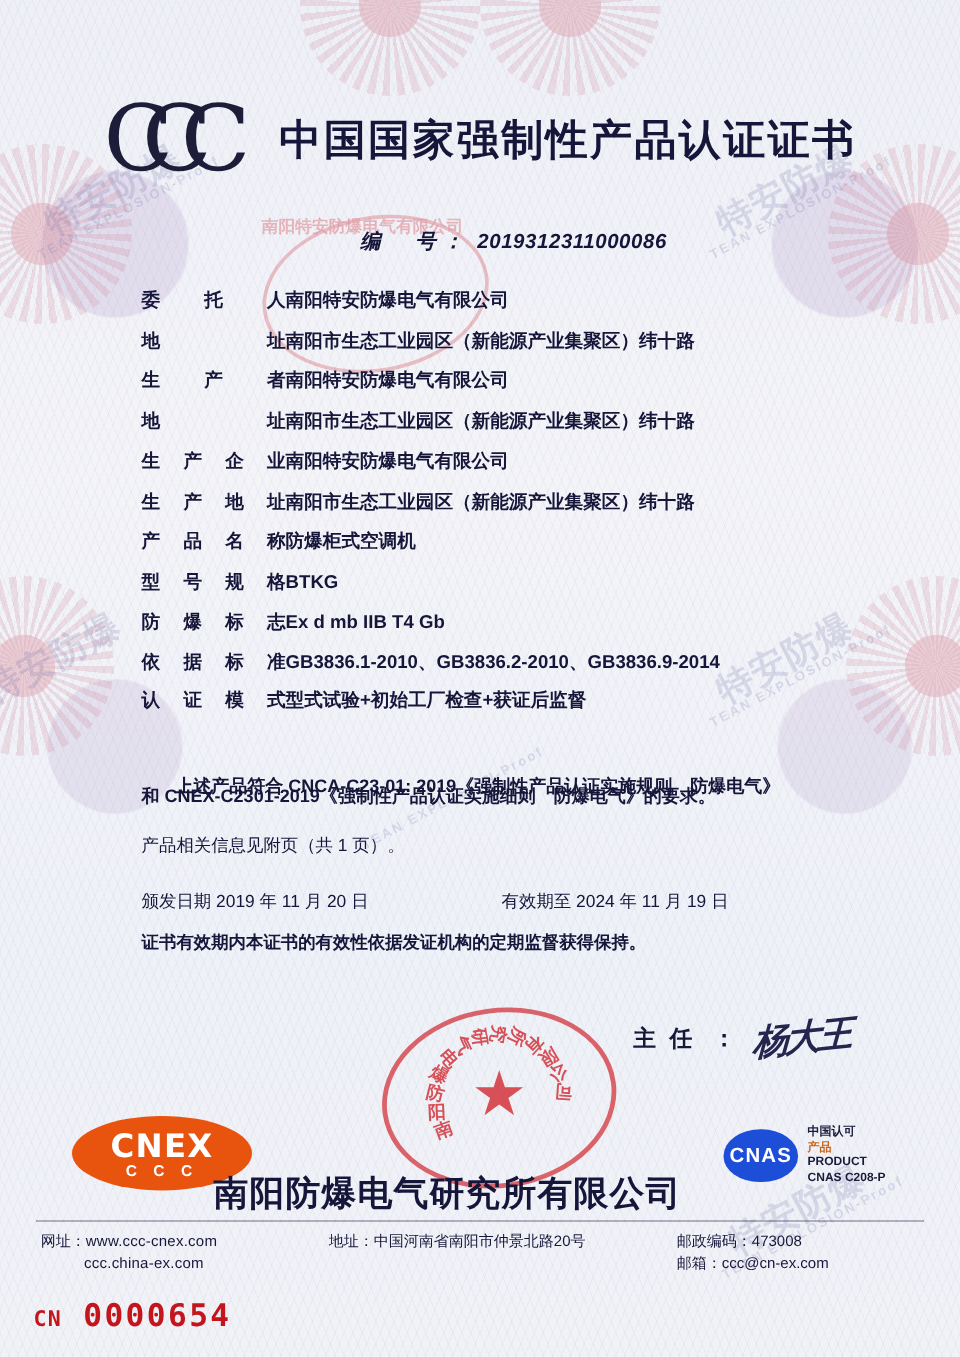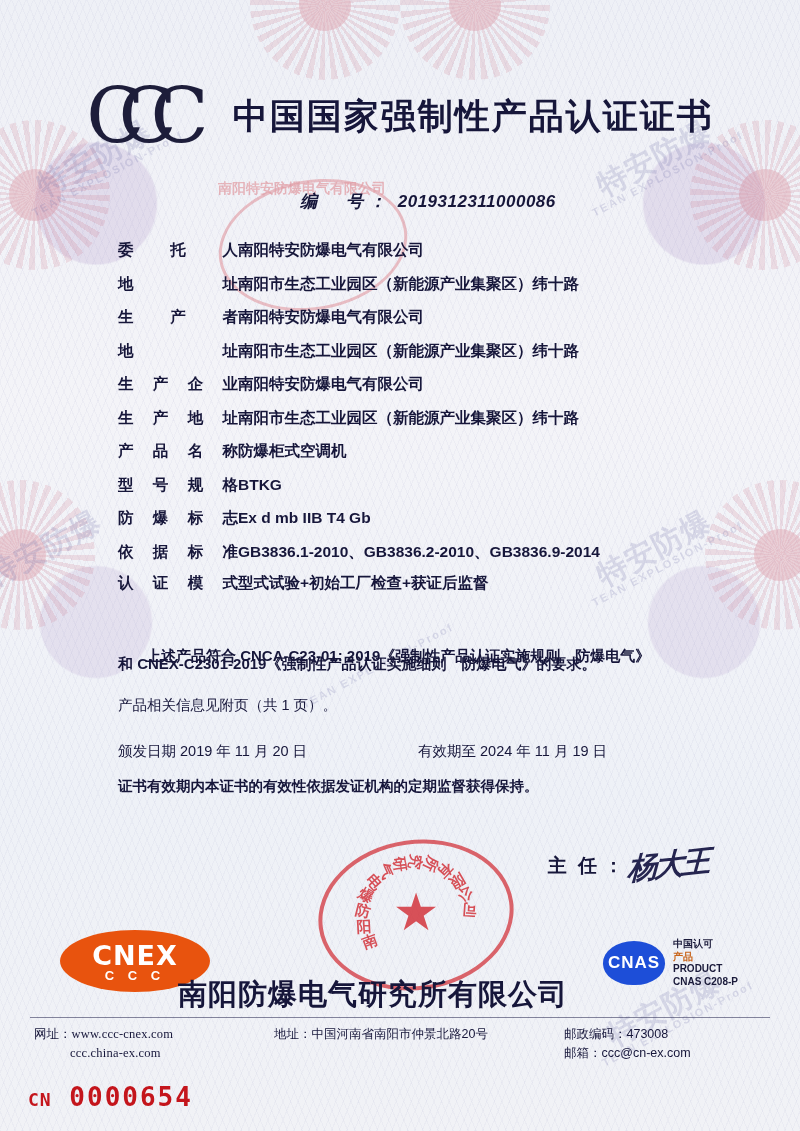--- a/index.html
+++ b/index.html
@@ -178,21 +178,21 @@
   }
   .date-row .issue { width: 300px; }
   .date-row .valid { }
 
   
   .sign-block {
     position: absolute;
     right: 92px; top: 845px;
     display: flex;
     align-items: center;
-    gap: 4px;
+    gap: 14px;
   }
   .sign-label {
     font-size: 19px;
     font-weight: 700;
     letter-spacing: 3px;
     color: #16163a;
   }
   .sign-colon { font-size: 19px; font-weight: 700; color:#16163a; }
   .signature {
     font-family: "DejaVu Serif", serif;
@@ -329,21 +329,21 @@
   }
   .footer-info {
     position: absolute;
     left: 34px; right: 34px; top: 1025px;
     display: flex;
     font-size: 12.5px;
     color: #16163a;
     line-height: 1.55;
   }
   .footer-info .col { }
-  .fc1 { width: 240px; font-family: Liberation Serif, serif; }
+  .fc1 { width: 240px; }
   .fc2 { width: 290px; }
   .fc3 { }
   .footer-info .val-link { letter-spacing: .2px; }
 
   .serial {
     position: absolute;
     left: 28px; top: 1082px;
     color: #c4151c;
     font-size: 26px;
     font-weight: 700;

